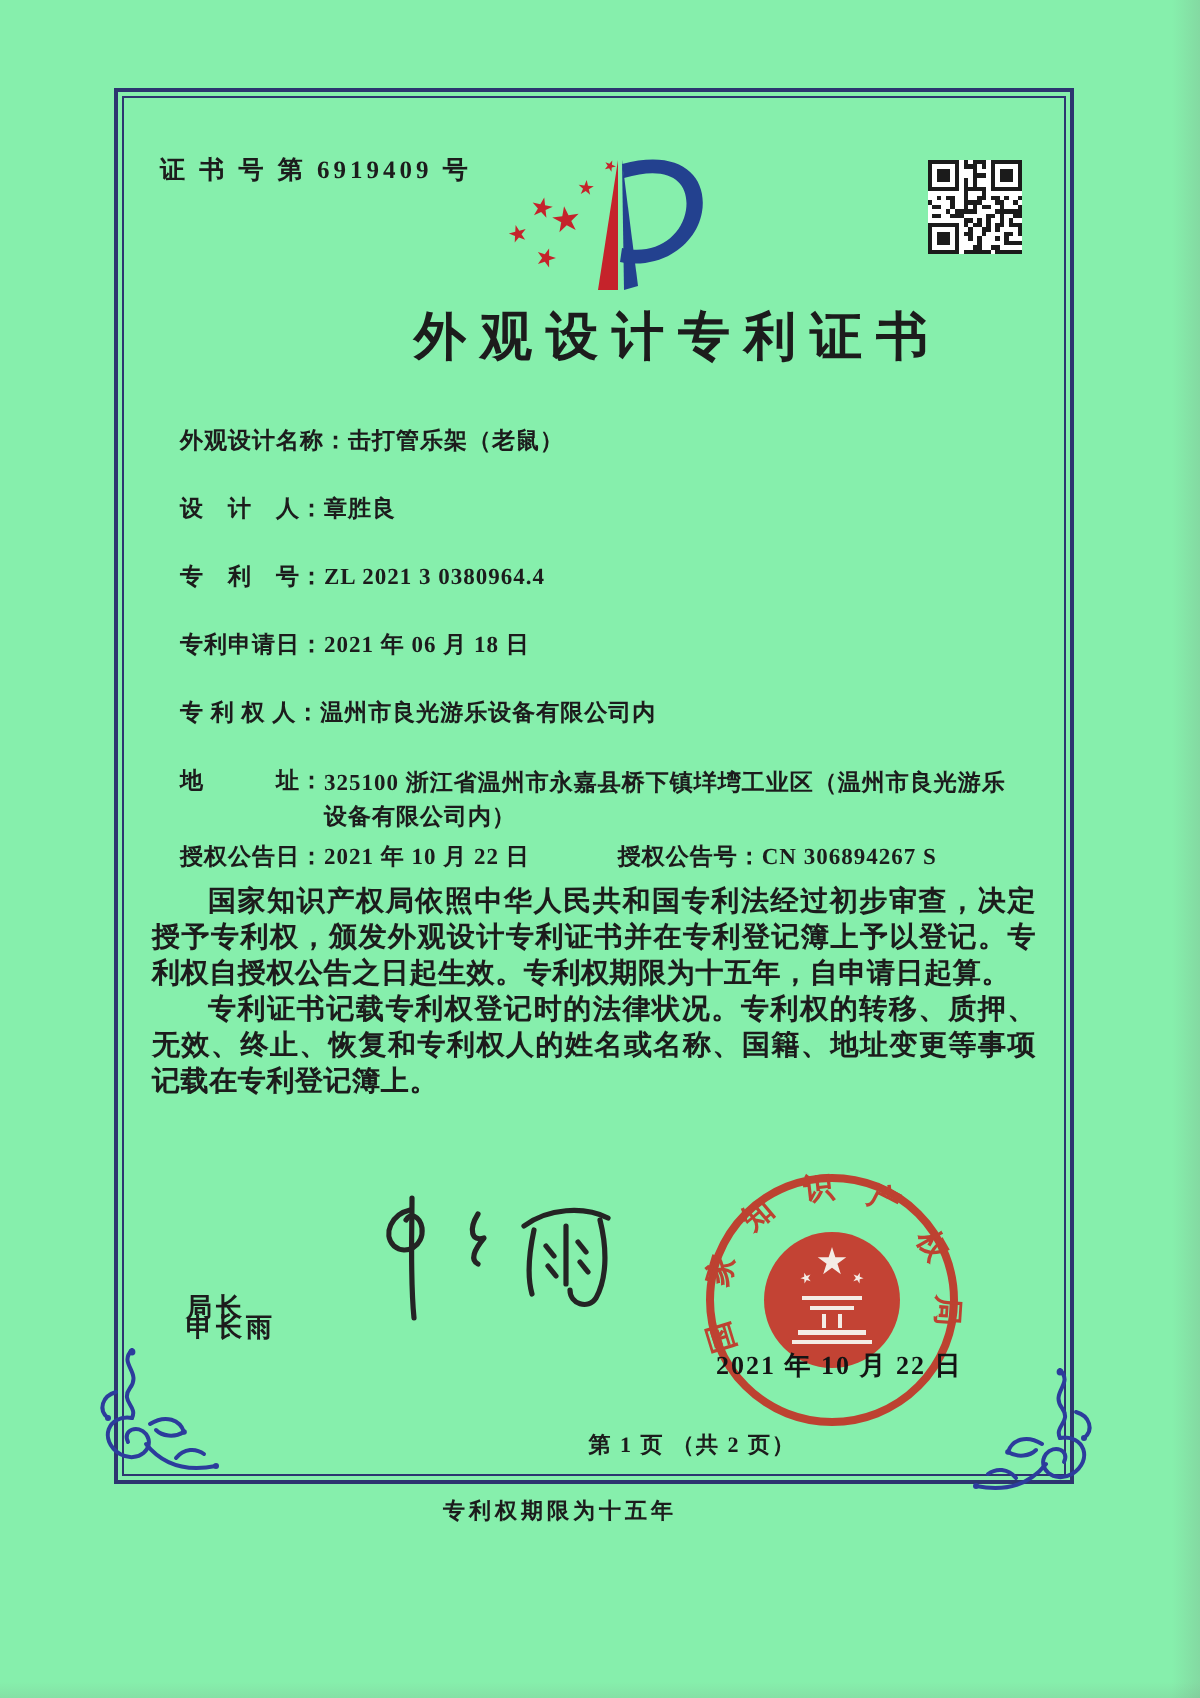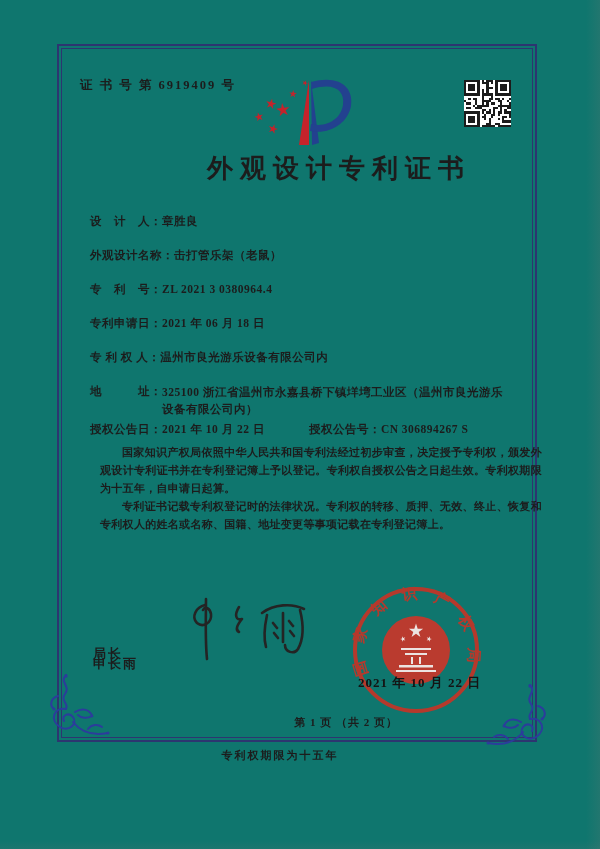--- a/index.html
+++ b/index.html
@@ -1,18 +1,18 @@
 <!DOCTYPE html>
 <html><head>
 <meta charset="utf-8">
 <style>
   html,body{margin:0;padding:0;background:#e9e9e7;}
   .page{
     position:relative;width:600px;height:849px;margin:0 auto;
-    background:#0f766e;overflow:hidden;
+    background:#86efac;overflow:hidden;
     font-family:"Liberation Serif","DejaVu Serif",serif;
     color:#1c1c1c;
   }
   .scan-shadow-r{position:absolute;right:0;top:0;width:14px;height:100%;
     background:linear-gradient(to right,rgba(0,0,0,0),rgba(120,120,115,.18));}
   .scan-shadow-b{position:absolute;left:0;bottom:0;width:100%;height:8px;
     background:linear-gradient(to bottom,rgba(0,0,0,0),rgba(120,120,115,.12));}
   .frame{position:absolute;left:57px;top:44px;width:476px;height:694px;
     border:2px solid #2d3570;}
   .frame::after{content:"";position:absolute;inset:2px;border:1px solid #2d3570;}
@@ -23,21 +23,21 @@
   .title{position:absolute;left:57px;top:151px;width:564px;text-align:center;
     font-size:26px;font-weight:700;letter-spacing:7px;}
   .fields{position:absolute;left:90px;top:214px;width:424px;
     font-size:11.5px;font-weight:700;line-height:15px;}
   .frow{display:flex;align-items:flex-start;margin-bottom:19px;}
   .flabel{white-space:pre;letter-spacing:.5px;flex:none;}
   .fvalue{letter-spacing:.5px;}
   .fvalue.addr{max-width:348px;line-height:17px;}
   .frow.addr-row{margin-bottom:4px;}
   .grant-gap{display:inline-block;width:44px;flex:none;}
-  .paras{position:absolute;left:100px;top:443px;width:442px;font-size:11px;
+  .paras{position:absolute;left:76px;top:443px;width:442px;font-size:14px;
     font-weight:600;line-height:18px;text-align:justify;letter-spacing:.3px;font-family:Liberation Serif, serif;}
   .paras p{margin:0;text-indent:2em;}
   .sig-role{position:absolute;left:93px;top:645px;font-size:13px;font-weight:700;letter-spacing:2px;}
   .sig-name{position:absolute;left:93px;top:655px;font-size:13px;font-weight:700;letter-spacing:2px;}
   .sig-script{position:absolute;left:176px;top:595px;width:150px;height:75px;}
   .seal{position:absolute;left:349px;top:583px;width:134px;height:134px;}
   .seal-ring-text{font-size:15px;font-weight:700;fill:#c23528;
     font-family:"Liberation Serif","DejaVu Serif",serif;}
   .seal-date{position:absolute;left:358px;top:674px;font-size:13px;font-weight:700;
     letter-spacing:1px;color:#141414;}
@@ -216,26 +216,26 @@
         <rect x="18" y="20" width="1" height="1"></rect>
         <rect x="19" y="20" width="1" height="1"></rect>
         <rect x="20" y="20" width="1" height="1"></rect>
       </g>
   </svg>
 
   <div class="title">外观设计专利证书</div>
 
   <div class="fields">
     <div class="frow">
+      <span class="flabel">外观设计名称：</span>
+      <span class="fvalue">击打管乐架（老鼠）</span>
+    </div>
+    <div class="frow">
       <span class="flabel">设　计　人：</span>
       <span class="fvalue">章胜良</span>
-    </div>
-    <div class="frow">
-      <span class="flabel">外观设计名称：</span>
-      <span class="fvalue">击打管乐架（老鼠）</span>
     </div>
     <div class="frow">
       <span class="flabel">专　利　号：</span>
       <span class="fvalue">ZL 2021 3 0380964.4</span>
     </div>
     <div class="frow">
       <span class="flabel">专利申请日：</span>
       <span class="fvalue">2021 年 06 月 18 日</span>
     </div>
     <div class="frow">

